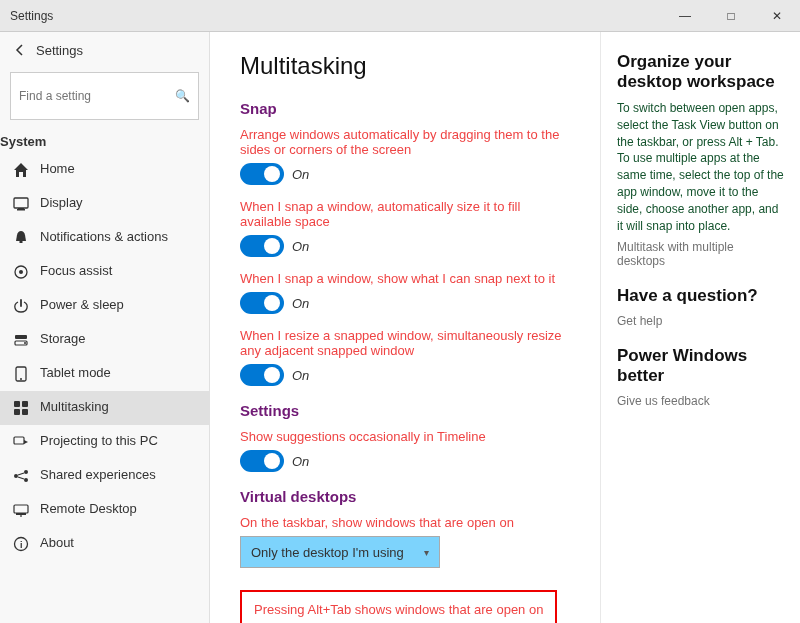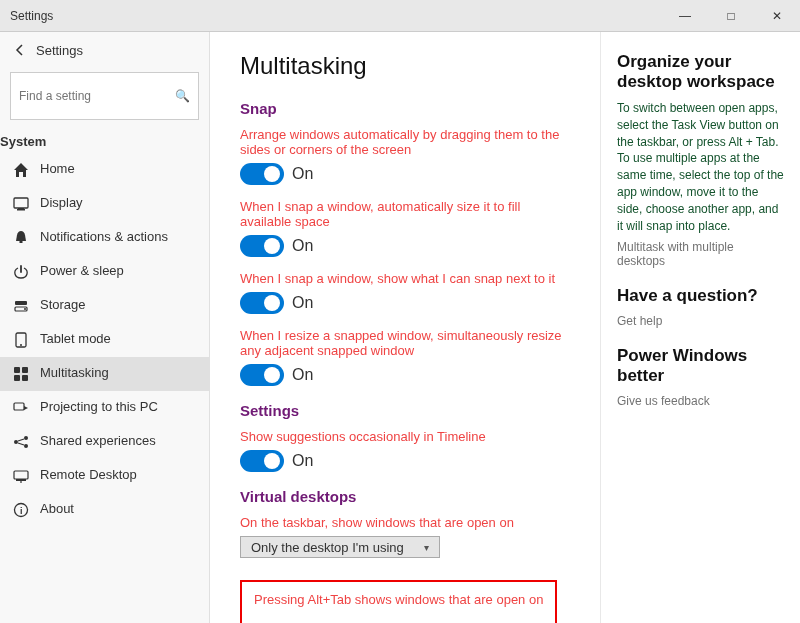--- a/index.html
+++ b/index.html
@@ -110,33 +110,33 @@
     }
     .toggle::after {
       content: '';
       position: absolute;
       width: 16px; height: 16px;
       background: white;
       border-radius: 50%;
       top: 3px; right: 4px;
       transition: 0.2s;
     }
-    .toggle-label { font-size: 16px; color: #333; }
+    .toggle-label { font-size: 13px; color: #333; font-style: italic; }
 
     
     .dropdown {
       display: flex; align-items: center; justify-content: space-between;
       border: 1px solid #aaa;
       padding: 5px 10px;
       width: 200px;
       cursor: pointer;
-      background: #e5e5e5;
+      background: #7dd3fc;
       font-size: 13px;
       color: #333;
-      height: 22px;
+      height: 32px;
     }
     .dropdown-arrow { font-size: 10px; color: #555; }
 
     
     .highlight-box {
       border: 2px solid #e00;
       padding: 10px 12px;
       margin-top: 8px;
       display: inline-block;
     }
@@ -213,20 +213,29 @@
     <div class="sidebar-item">
       <div class="item-icon">
         <svg width="16" height="16" viewBox="0 0 16 16">
             <path d="M8 1 Q5 1 4 5 L3 11 L13 11 L12 5 Q11 1 8 1Z" fill="#333"></path>
             <rect x="6.5" y="11" width="3" height="2" fill="#333"></rect>
           </svg>
       </div>
       <span>Notifications &amp; actions</span>
     </div>
 
+    <div class="sidebar-item">
+      <div class="item-icon">
+        <svg width="16" height="16" viewBox="0 0 16 16">
+            <circle cx="8" cy="8" r="6" fill="none" stroke="#333" stroke-width="1.3"></circle>
+            <circle cx="8" cy="8" r="2" fill="#333"></circle>
+          </svg>
+      </div>
+      <span>Focus assist</span>
+    </div>
 
     <div class="sidebar-item">
       <div class="item-icon">
         <svg width="16" height="16" viewBox="0 0 16 16">
             <path d="M8 2 L8 8" stroke="#333" stroke-width="1.8" stroke-linecap="round"></path>
             <path d="M5 4 Q1 6 2 10 Q3 14 8 14 Q13 14 14 10 Q15 6 11 4" fill="none" stroke="#333" stroke-width="1.3"></path>
           </svg>
       </div>
       <span>Power &amp; sleep</span>
     </div>

